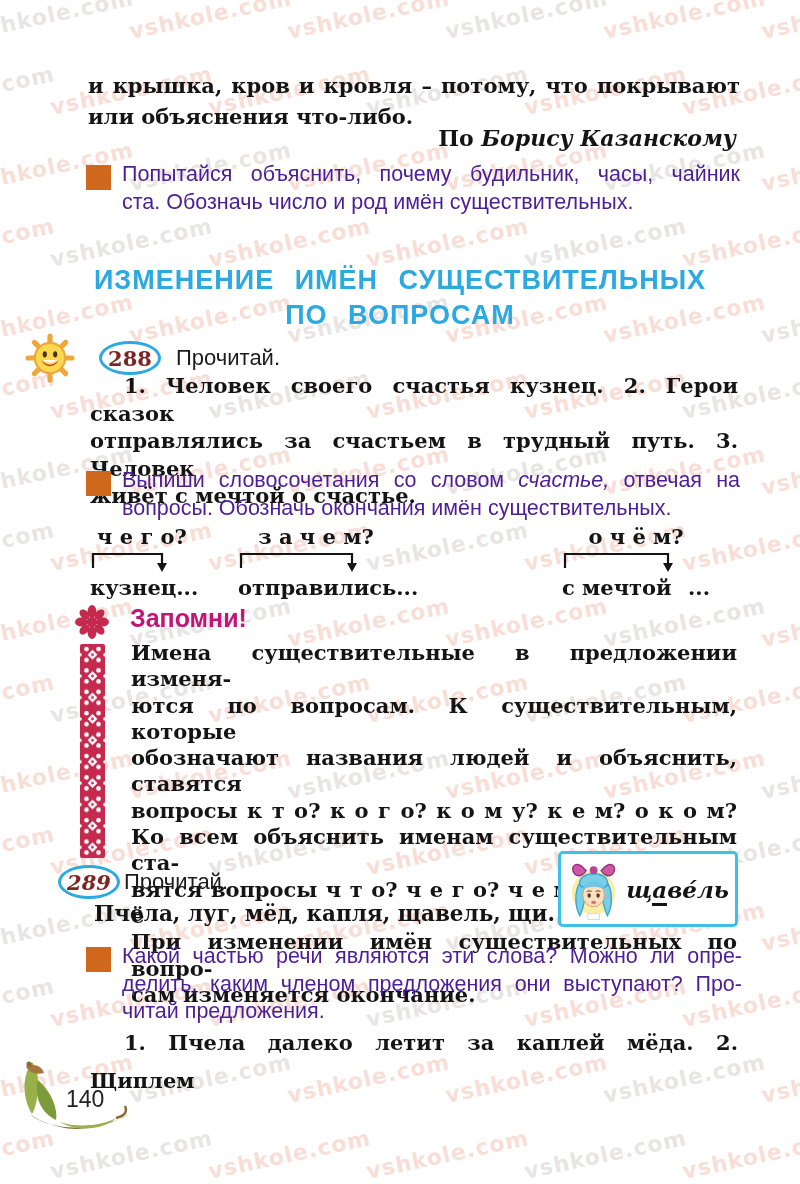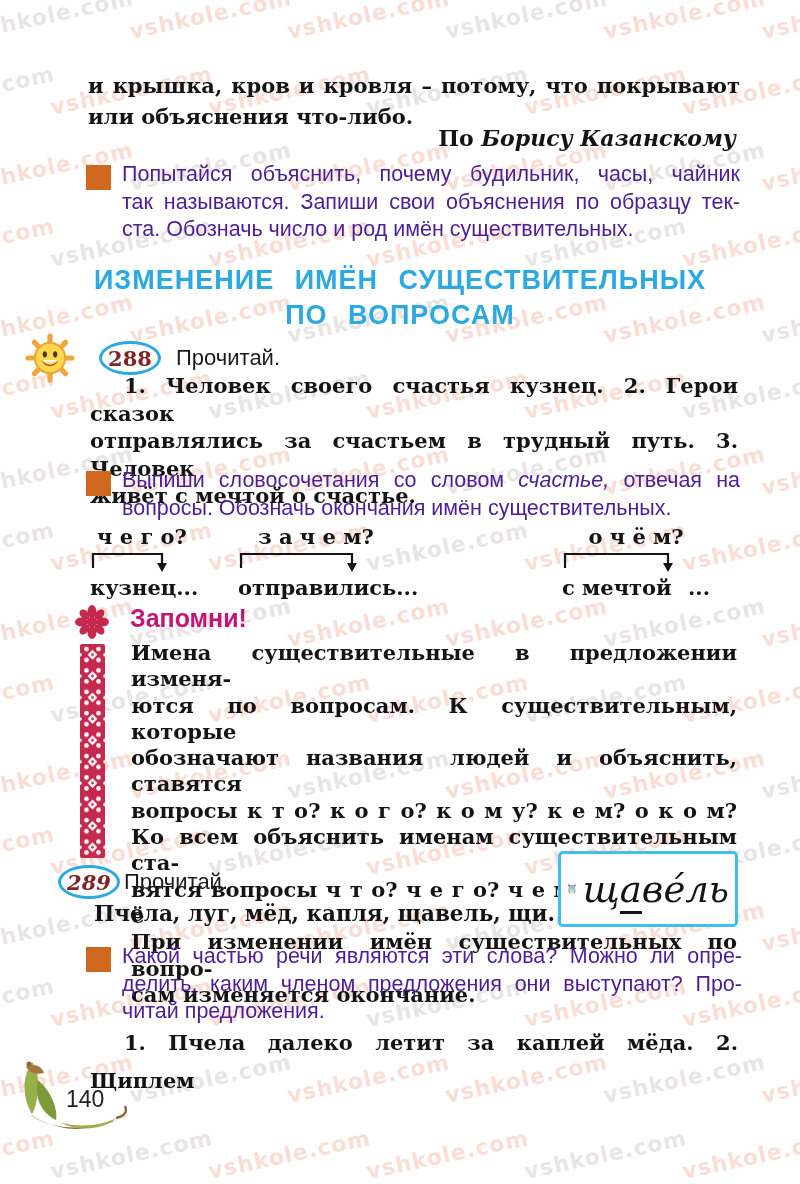--- a/index.html
+++ b/index.html
@@ -66,21 +66,21 @@
   #rule-title{position:absolute;left:130px;top:604px;font-size:25px;font-weight:bold;color:#c11677;}
   #chain{position:absolute;left:80px;top:644px;}
   #rule-text{left:131px;top:640px;width:606px;font-size:21px;line-height:26.3px;}
 
   
   #fig-box{
     position:absolute;left:558px;top:851px;width:180px;height:76px;
     border:3px solid #3fc0ea;border-radius:5px;background:#fff;
     display:flex;align-items:center;padding:0 6px;box-sizing:border-box;gap:6px;
   }
-  #fig-word{font-size:37px;font-weight:normal;font-style:italic;white-space:nowrap;}
+  #fig-word{font-size:23px;font-weight:bold;font-style:italic;white-space:nowrap;}
   #fig-word .u{border-bottom:3px solid #141414;}
   #ex289-words{left:94px;top:901px;font-size:21.5px;}
   #ex289-sentences{left:90px;top:1024px;width:648px;font-size:21px;line-height:38px;}
 
   #corner-ornament{position:absolute;left:16px;top:1060px;}
   #page-num{position:absolute;left:66px;top:1086px;font-size:23px;color:#222;text-align:center;}
 </style>
 </head>
 <body>
 
@@ -190,21 +190,20 @@
     <div>или объяснения что-либо.</div>
   </div>
 
   <div id="attribution" class="abs serif">
     <span>По </span><span class="att-name">Борису Казанскому</span>
   </div>
 
   <div id="task1-square" class="task-square"></div>
   <div id="task1" class="task-text sans">
     <div class="jline">Попытайся объяснить, почему будильник, часы, чайник</div>
-    <div class="jline">так называются. Запиши свои объяснения по образцу тек-</div>
     <div>ста. Обозначь число и род имён существительных.</div>
   </div>
 
   <div id="heading" class="abs sans">
     <div>ИЗМЕНЕНИЕ ИМЁН СУЩЕСТВИТЕЛЬНЫХ</div>
     <div>ПО ВОПРОСАМ</div>
   </div>
 
   <svg id="sun-icon" width="50" height="50" viewBox="0 0 48 48">
     <g stroke="#f0a73a" stroke-width="5" stroke-linecap="round">

